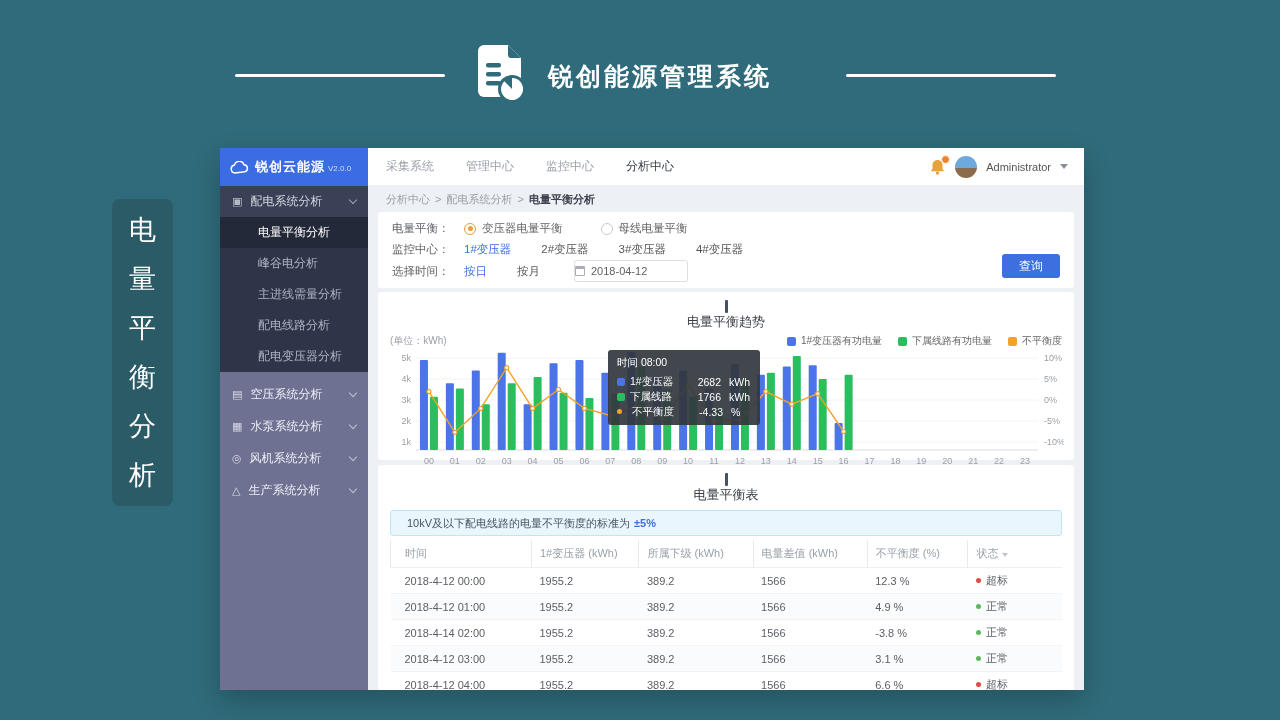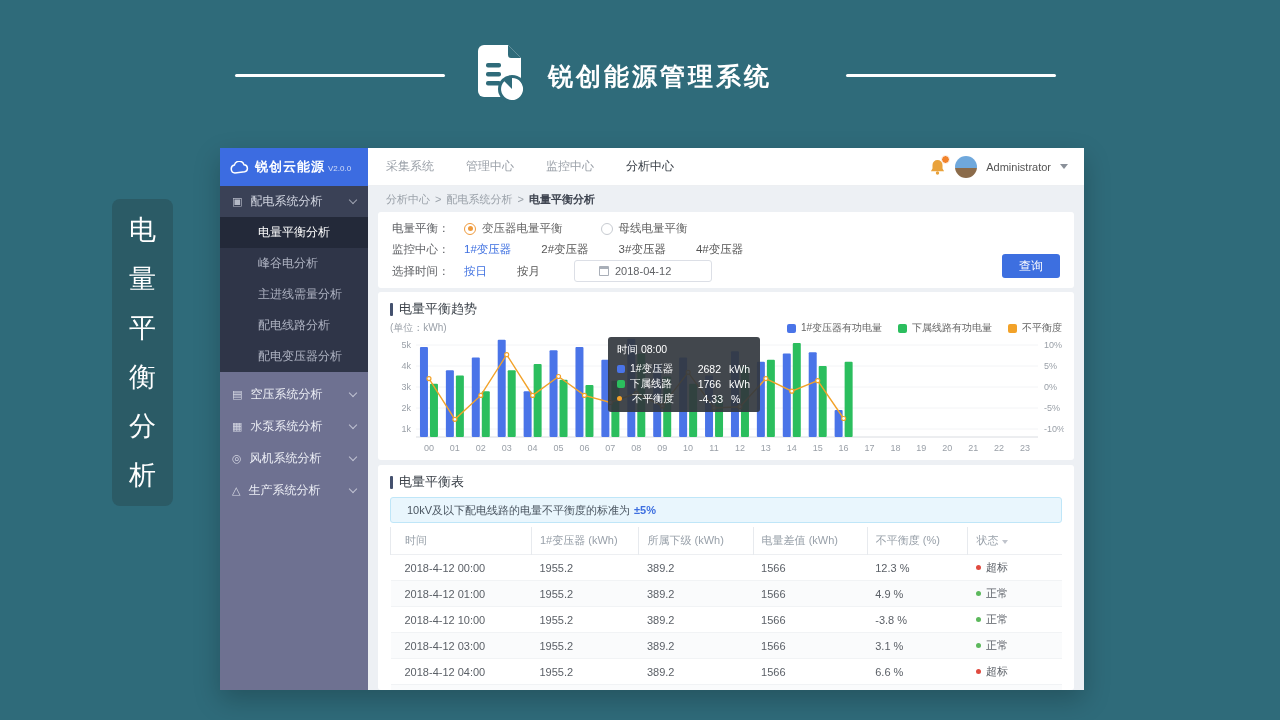--- a/index.html
+++ b/index.html
@@ -52,26 +52,26 @@
   .card { background:#fff; border-radius:3px; margin:0 10px; }
   .filter-card { height:76px; padding:6px 14px; position:relative; }
   .f-row { height:21.3px; display:flex; align-items:center; font-size:11.5px; color:#666; }
   .flabel { width:72px; color:#606266; }
   .radio-opt { display:flex; align-items:center; gap:6px; margin-right:38px; cursor:pointer; }
   .radio { width:12px; height:12px; border-radius:50%; border:1px solid #C7CBD1; background:#fff; position:relative; }
   .radio.on { border-color:#EF9A3C; }
   .radio.on::after { content:""; position:absolute; left:2.5px; top:2.5px; width:5px; height:5px; border-radius:50%; background:#EF9A3C; }
   .opt { margin-right:30px; color:#555; cursor:pointer; }
   .opt.active { color:#3D6FE0; }
-  .date-input { margin-left:4px; width:138px; height:22px; border:1px solid #DCDFE6; border-radius:3px; display:flex; align-items:center; padding:0 24px; gap:6px; color:#606266; font-size:11px; background:#fff; cursor:pointer; }
+  .date-input { margin-left:4px; width:114px; height:22px; border:1px solid #DCDFE6; border-radius:3px; display:flex; align-items:center; padding:0 0; gap:6px; color:#606266; font-size:11px; background:#fff; cursor:pointer; }
   .cal-icon { width:10px; height:10px; border:1px solid #A9AFB8; border-top:3px solid #A9AFB8; border-radius:1px; display:inline-block; }
   .btn-primary { position:absolute; right:14px; bottom:10px; width:58px; height:24px; background:#3D6FE0; color:#fff; border:none; border-radius:3px; font-size:12px; cursor:pointer; font-family:inherit; }
 
   .chart-card { height:168px; margin-top:4px; padding:8px 12px; position:relative; }
-  .panel-title { display:flex; align-items:center; gap:6px; font-size:13px; color:#3A4048; }
+  .panel-title { display:flex; align-items:center; font-size:13px; color:#3A4048;flex-direction:column; }
   .title-bar { width:3px; height:13px; background:#44516E; border-radius:1px; }
   .unit-row { display:flex; justify-content:space-between; align-items:center; margin-top:3px; }
   .unit-text { font-size:10px; color:#9AA0A8; }
   .legend { display:flex; gap:16px; }
   .lg-item { display:flex; align-items:center; gap:5px; cursor:pointer; }
   .lg-swatch { width:9px; height:9px; border-radius:2px; display:inline-block; }
   .lg-label { font-size:10px; color:#666; }
   .chart-wrap { position:relative; margin-top:2px; }
 
   .tooltip { position:absolute; left:218px; top:0px; width:152px; background:rgba(50,55,62,.92); border-radius:3px; padding:6px 9px; color:#fff; z-index:5; }
@@ -417,21 +417,21 @@
             </tr>
             <tr>
               <td>2018-4-12 01:00</td>
               <td>1955.2</td>
               <td>389.2</td>
               <td>1566</td>
               <td>4.9  %</td>
               <td><span class="dot normal"></span><span>正常</span></td>
             </tr>
             <tr>
-              <td>2018-4-12 10:00</td>
+              <td>2018-4-14 02:00</td>
               <td>1955.2</td>
               <td>389.2</td>
               <td>1566</td>
               <td>-3.8  %</td>
               <td><span class="dot normal"></span><span>正常</span></td>
             </tr>
             <tr>
               <td>2018-4-12 03:00</td>
               <td>1955.2</td>
               <td>389.2</td>

